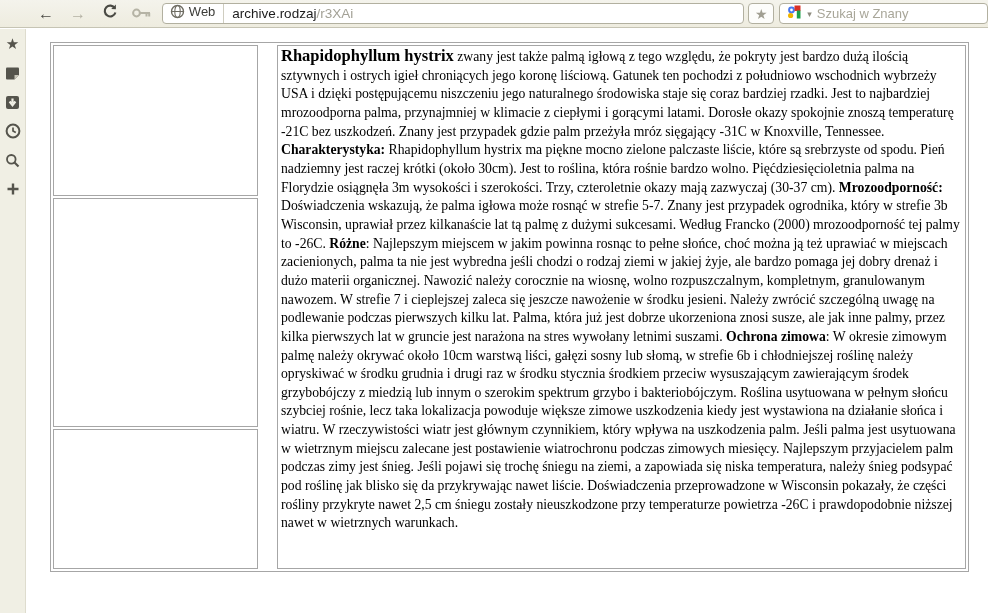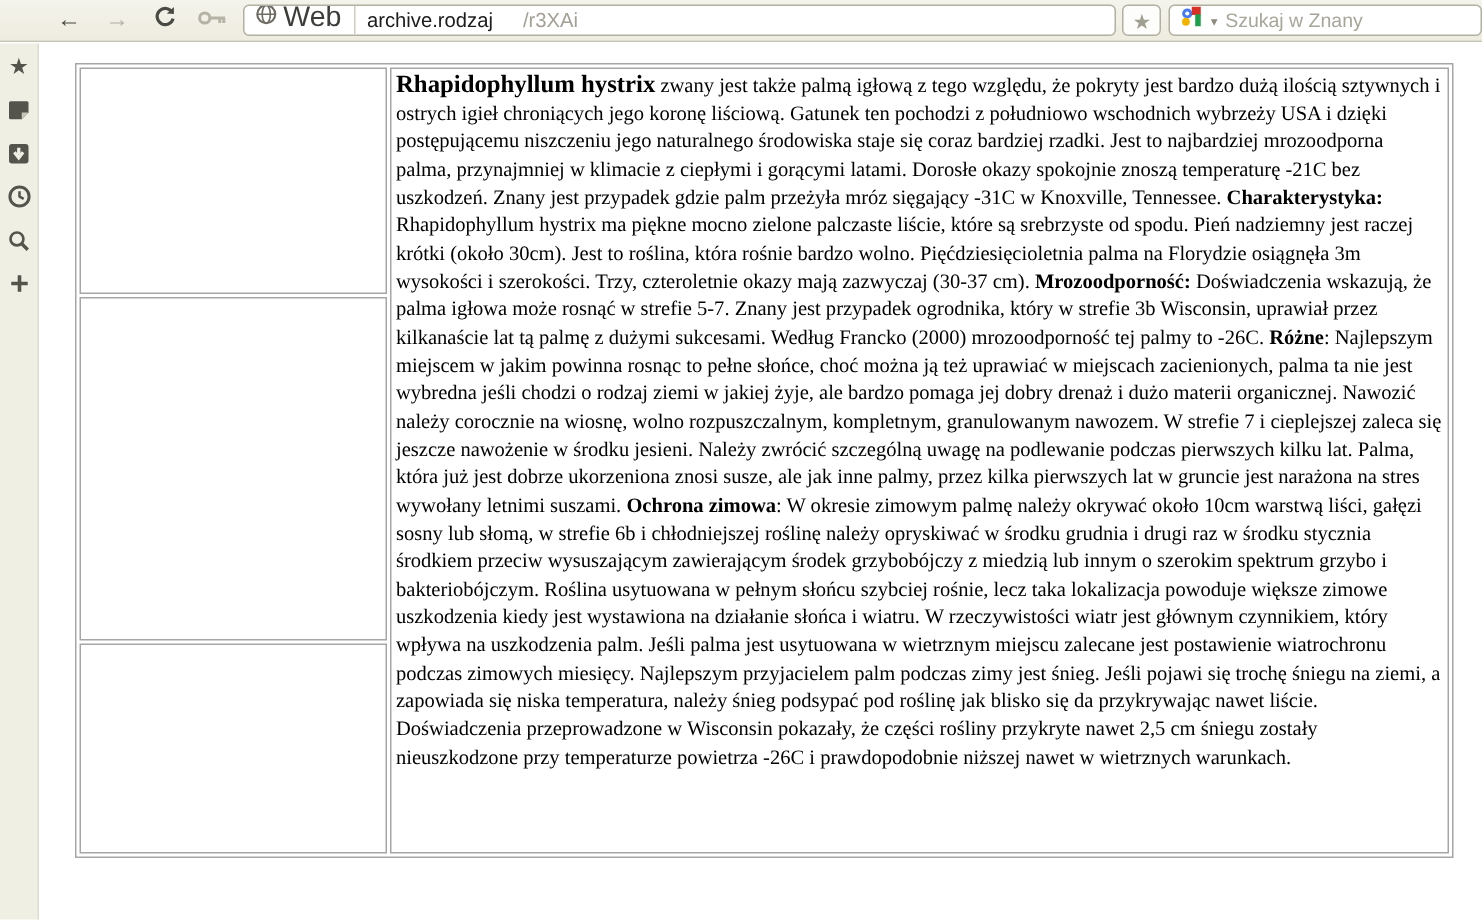--- a/index.html
+++ b/index.html
@@ -15,25 +15,25 @@
   }
   .nav-ico { width: 20px; text-align: center; font-size: 16px; font-weight: bold;
              color: #4a4a44; cursor: pointer; line-height: 20px; }
   .nav-ico.disabled { color: #b3b1a3; }
   .tb-gap { width: 12px; }
   .urlbar {
     height: 21px; width: 583px; background: #ffffff;
     border: 1px solid #b2b0a0; border-radius: 4px;
     display: flex; align-items: center; overflow: hidden;
   }
-  .web-chip { display: flex; align-items: flex-end; gap: 4px; padding: 0 8px 0 7px;
+  .web-chip { display: flex; align-items: flex-start; gap: 4px; padding: 0 8px 0 7px;
               border-right: 1px solid #cfcdc0; height: 100%; color: #3c3c38;
-              font-size: 19px; cursor: pointer; }
+              font-size: 13px; cursor: pointer; }
   .url-text { padding-left: 8px; font-size: 13.5px; color: #1c1c1c; white-space: nowrap; }
-  .url-path { color: #a3a196; margin-left: 20px; }
+  .url-path { color: #a3a196; }
   .star-box {
     margin-left: 4px; width: 26px; height: 21px; background: #fdfdfb;
     border: 1px solid #b2b0a0; border-radius: 4px;
     display: flex; align-items: center; justify-content: center;
     color: #a19f92; font-size: 14px; cursor: pointer;
   }
   .searchbox {
     margin-left: 5px; width: 209px; height: 21px; background: #ffffff;
     border: 1px solid #b2b0a0; border-radius: 4px;
     display: flex; align-items: center; padding: 0 6px; gap: 5px;
@@ -50,21 +50,21 @@
   .sb-ico { width: 20px; height: 20px; margin-bottom: 9px; display: flex;
             align-items: center; justify-content: center; color: #55544c;
             font-size: 15px; cursor: pointer; }
   .sb-ico svg { display: block; }
 
   
   .content { position: absolute; left: 27px; top: 29px; width: 961px; height: 584px;
              background: #ffffff; }
   .archive-table {
     position: absolute; left: 23px; top: 13px; width: 919px; height: 530px;
-    border: 1px solid #a6a6a6; padding: 2px; display: flex; gap: 2px;
+    border: 1px solid #a6a6a6; padding: 2px; display: flex; gap: 19px;
     background: #ffffff;
   }
   .left-col { width: 205px; display: flex; flex-direction: column; gap: 2px; }
   .img-cell { border: 1px solid #a6a6a6; background: #ffffff; }
   .cell-1 { height: 151px; }
   .cell-2 { height: 229px; }
   .cell-3 { flex: 1; }
   .text-cell {
     flex: 1; border: 1px solid #a6a6a6; background: #ffffff;
     padding: 1px 3px 0 3px; overflow: hidden;

